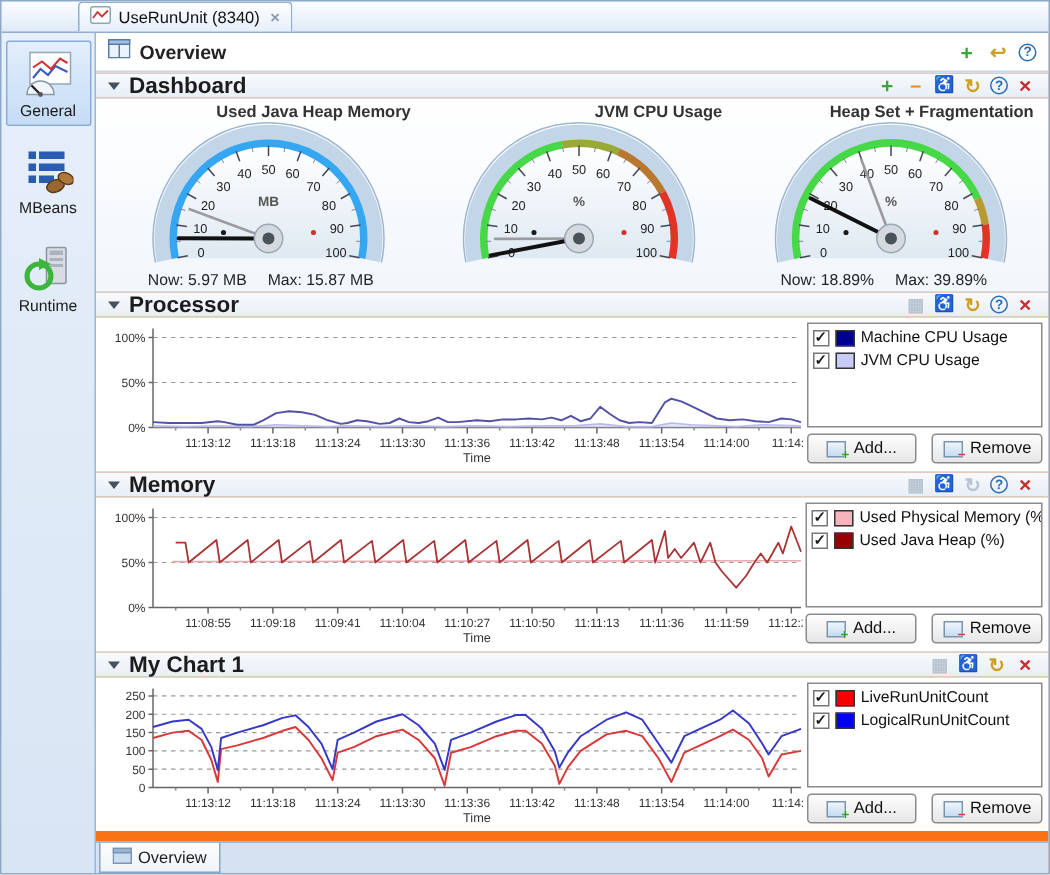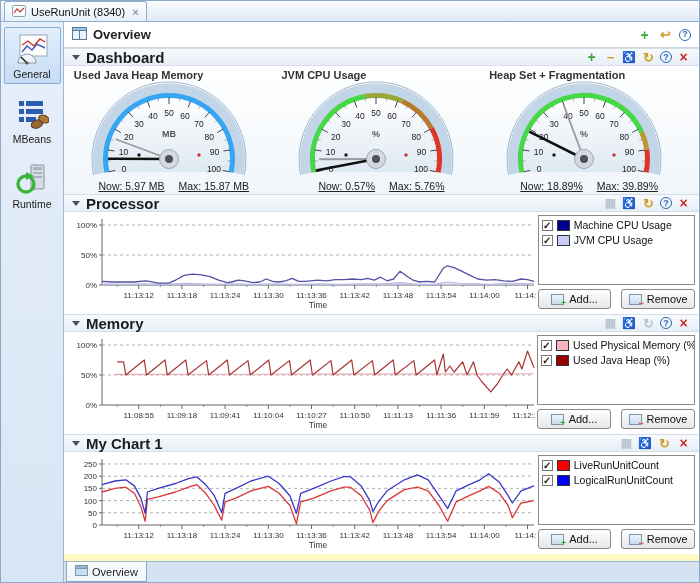--- a/index.html
+++ b/index.html
@@ -3,49 +3,49 @@
 <meta charset="utf-8">
 <style>
   html,body{margin:0;padding:0;background:#fff;}
   *{box-sizing:border-box;}
   .window{width:700px;height:583px;position:relative;overflow:hidden;
     font-family:"Liberation Sans",sans-serif;background:#cfdeee;border:1px solid #8ea9c8;}
   
   .tabbar{height:21px;background:linear-gradient(#fbfdff,#dfeaf6);border-bottom:1px solid #8fafd0;
     display:flex;align-items:flex-end;padding-left:3px;}
   .etab{height:20px;display:flex;align-items:center;gap:5px;padding:0 7px;font-size:11px;color:#111;
-    background:linear-gradient(#fdfeff,#e6effa);border:1px solid #8fafd0;border-bottom:none;border-radius:3px 3px 0 0;}
+    background:linear-gradient(#fdfeff,#e6effa);border:1px solid #8fafd0;border-bottom:none;border-radius:3px 3px 0 0;margin-left:48px;}
   .tab-close{color:#8a9aac;font-weight:bold;font-size:11px;cursor:pointer;margin-left:2px;}
   .content{display:flex;height:561px;}
   
   .rail{width:63px;background:linear-gradient(180deg,#e7eff9,#d7e5f4);border-right:1px solid #9cb8d8;
     padding-top:5px;display:flex;flex-direction:column;align-items:center;}
   .rail-item{width:57px;padding:4px 0 3px;margin-bottom:8px;text-align:center;font-size:10.5px;color:#1a1a1a;
     border:1px solid transparent;border-radius:2px;cursor:pointer;}
   .rail-item.selected{background:linear-gradient(#e2eefc,#c6dcf5);border-color:#84acdc;}
   .rail-ico{height:34px;display:flex;align-items:center;justify-content:center;margin-bottom:2px;}
   
-  .main{flex:1;display:flex;flex-direction:column;background:#fef9c3;min-width:0;}
+  .main{flex:1;display:flex;flex-direction:column;background:#f97316;min-width:0;}
   .ovhdr{height:26px;display:flex;align-items:center;gap:6px;padding:0 8px;background:#fff;border-bottom:1px solid #ccd6e2;}
   .ov-title{font-size:13px;font-weight:bold;color:#222;}
   .hdr-icons{margin-left:auto;display:flex;align-items:center;gap:6px;}
   .sec-head{height:18px;display:flex;align-items:center;gap:6px;padding:0 8px;
     background:linear-gradient(#f8fafd,#e7eef6);border-top:1px solid #d4dde8;border-bottom:1px solid #d4dde8;}
   .tri{width:0;height:0;border-left:4px solid transparent;border-right:4px solid transparent;border-top:5px solid #44505c;}
   .sec-title{font-size:15px;font-weight:bold;color:#1c1c1c;}
   .sec-icons{margin-left:auto;display:flex;align-items:center;gap:4px;}
   .ico{width:15px;height:15px;display:flex;align-items:center;justify-content:center;
     font-weight:bold;font-size:12px;line-height:1;cursor:pointer;}
   .ico.circle{width:12px;height:12px;border:1.4px solid #2a6cb8;border-radius:50%;font-size:9px;}
   
   .dash-body{height:128px;display:flex;justify-content:space-around;align-items:flex-start;
     padding:1px 6px;background:linear-gradient(#ffffff,#f1f6fb);}
-  .gauge{width:200px;text-align:left;}
+  .gauge{width:200px;text-align:right;}
   .gauge-title{font-size:11px;font-weight:bold;color:#333;margin:2px 0 0;}
-  .gauge-vals{font-size:10.5px;color:#222;display:flex;justify-content:center;gap:14px;margin-top:-2px;text-decoration:underline;}
+  .gauge-vals{font-size:10.5px;color:#222;display:flex;justify-content:center;gap:14px;margin-top:-2px;}
   
   .chart-body{height:102px;display:flex;padding:3px 4px 0 4px;background:#fff;}
   .side{width:158px;display:flex;flex-direction:column;margin-left:2px;}
   .legend{height:70px;border:1px solid #8a8a8a;background:#fff;padding:3px 3px;overflow:hidden;}
   .leg-row{display:flex;align-items:center;gap:4px;font-size:10.5px;color:#111;margin-bottom:3px;white-space:nowrap;}
   .cb{width:11px;height:11px;border:1px solid #777;background:#fff;font-size:10px;font-weight:bold;
     display:flex;align-items:center;justify-content:center;color:#1a1a1a;flex:none;}
   .swatch{width:13px;height:11px;border:1px solid #333;flex:none;}
   .btns{display:flex;gap:10px;margin-top:4px;}
   .btn{flex:1;height:20px;font-size:11px;color:#111;background:linear-gradient(#fefefe,#e6e6e6);
@@ -250,24 +250,21 @@
                 <text x="135.31010728201773" y="58.83933099132109" text-anchor="middle" font-size="8.5" fill="#222">80</text>
                 <text x="140.50652731629748" y="74.28018068612906" text-anchor="middle" font-size="8.5" fill="#222">90</text>
                 <text x="139.99478963375506" y="90.56393777761693" text-anchor="middle" font-size="8.5" fill="#222">100</text>
                 <text x="95" y="56" text-anchor="middle" font-size="9" fill="#555" font-weight="bold">%</text>
                 <circle cx="65" cy="74" r="1.7" fill="#1a1a1a"></circle>
                 <circle cx="125" cy="74" r="1.7" fill="#d03030"></circle>
                 <line x1="95" y1="78" x2="39.000531375151404" y2="78.24395436990898" stroke="#9a9aa0" stroke-width="1.8" stroke-linecap="round"></line>
                 <line x1="95" y1="78" x2="36.07007695745899" y2="89.28114223827507" stroke="#111" stroke-width="2.6" stroke-linecap="round"></line>
                 <circle cx="95" cy="78" r="9.5" fill="#d4dae0" stroke="#9aa6b2"></circle>
                 <circle cx="95" cy="78" r="4" fill="#4a525a"></circle>
-              </svg><div class="gauge-vals">
-                <span>Now: 0.57%</span>
-                <span>Max: 5.76%</span>
-              </div></div>
+              </svg></div>
             <div class="gauge"><div class="gauge-title">Heap Set + Fragmentation</div><svg width="190" height="97" viewBox="0 0 190 97">
                 <defs>
                   <linearGradient id="face2" x1="0" y1="0" x2="0" y2="1">
                     <stop offset="0%" stop-color="#ffffff"></stop>
                     <stop offset="100%" stop-color="#dfe9f2"></stop>
                   </linearGradient>
                 </defs>
                 <path d="M33.37670115377024 91.09843652151882 A63 63 0 1 1 156.62329884622977 91.09843652151883 Z" fill="url(#face2)"></path>
                 <path d="M26.5 92.6 A70 70 0 1 1 163.5 92.6" stroke="#c3d6e8" stroke-width="12" fill="none"></path>
                 <path d="M19.7 94.0 A77 77 0 1 1 170.3 94.0" stroke="#9cb6d0" stroke-width="1" fill="none"></path>

